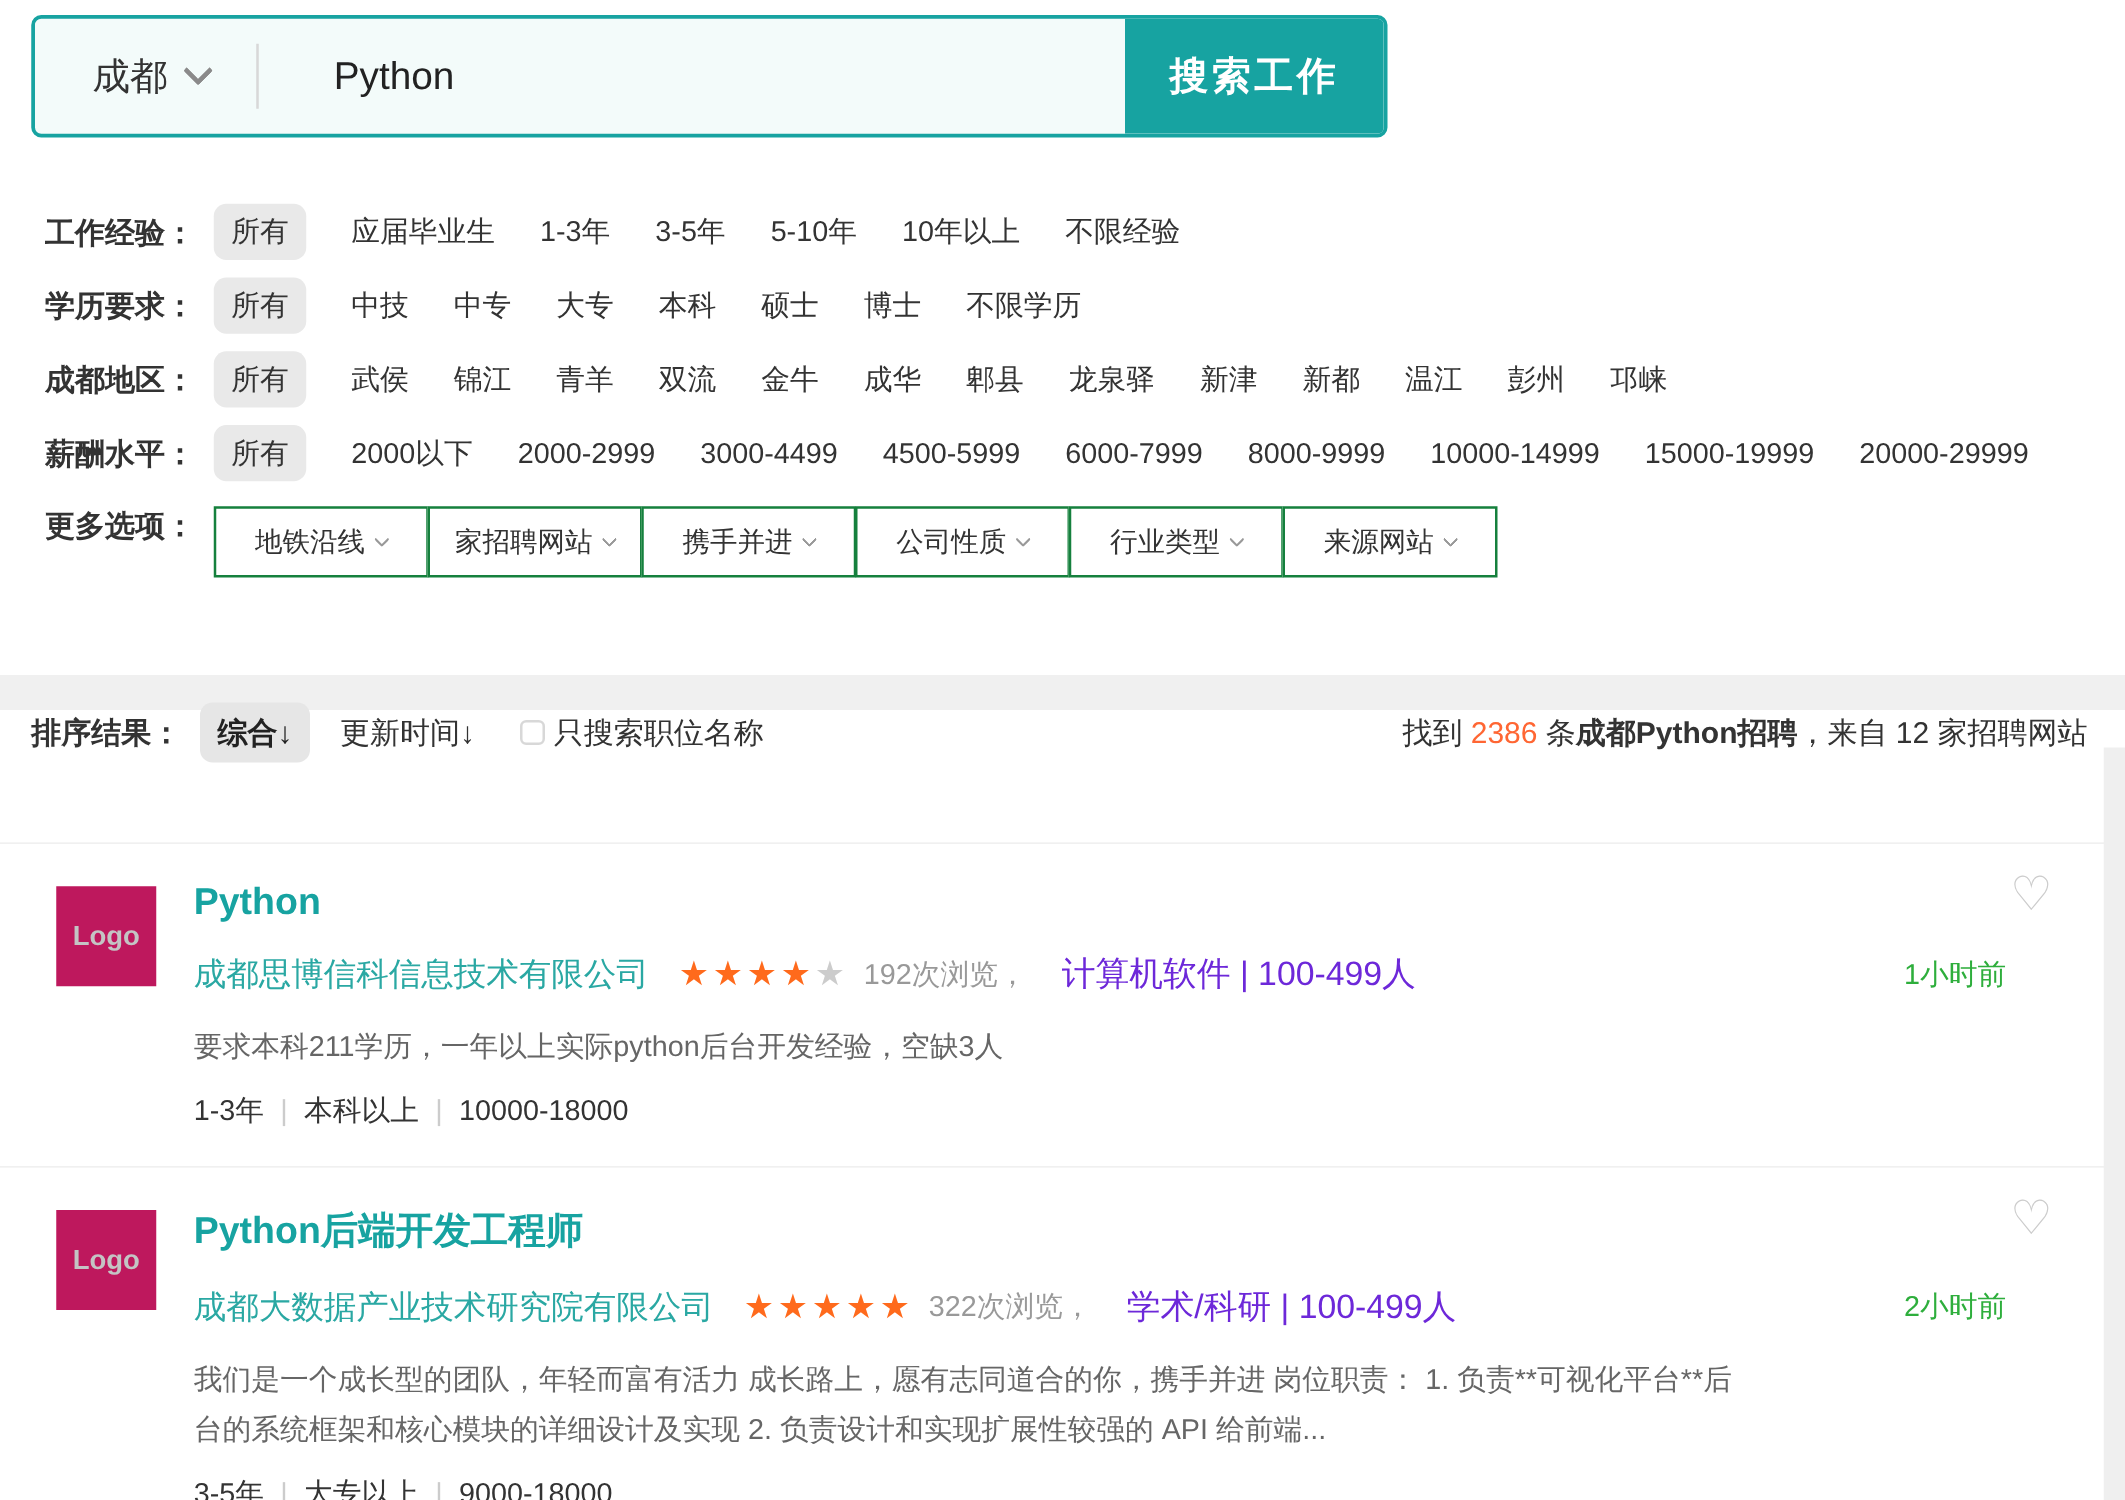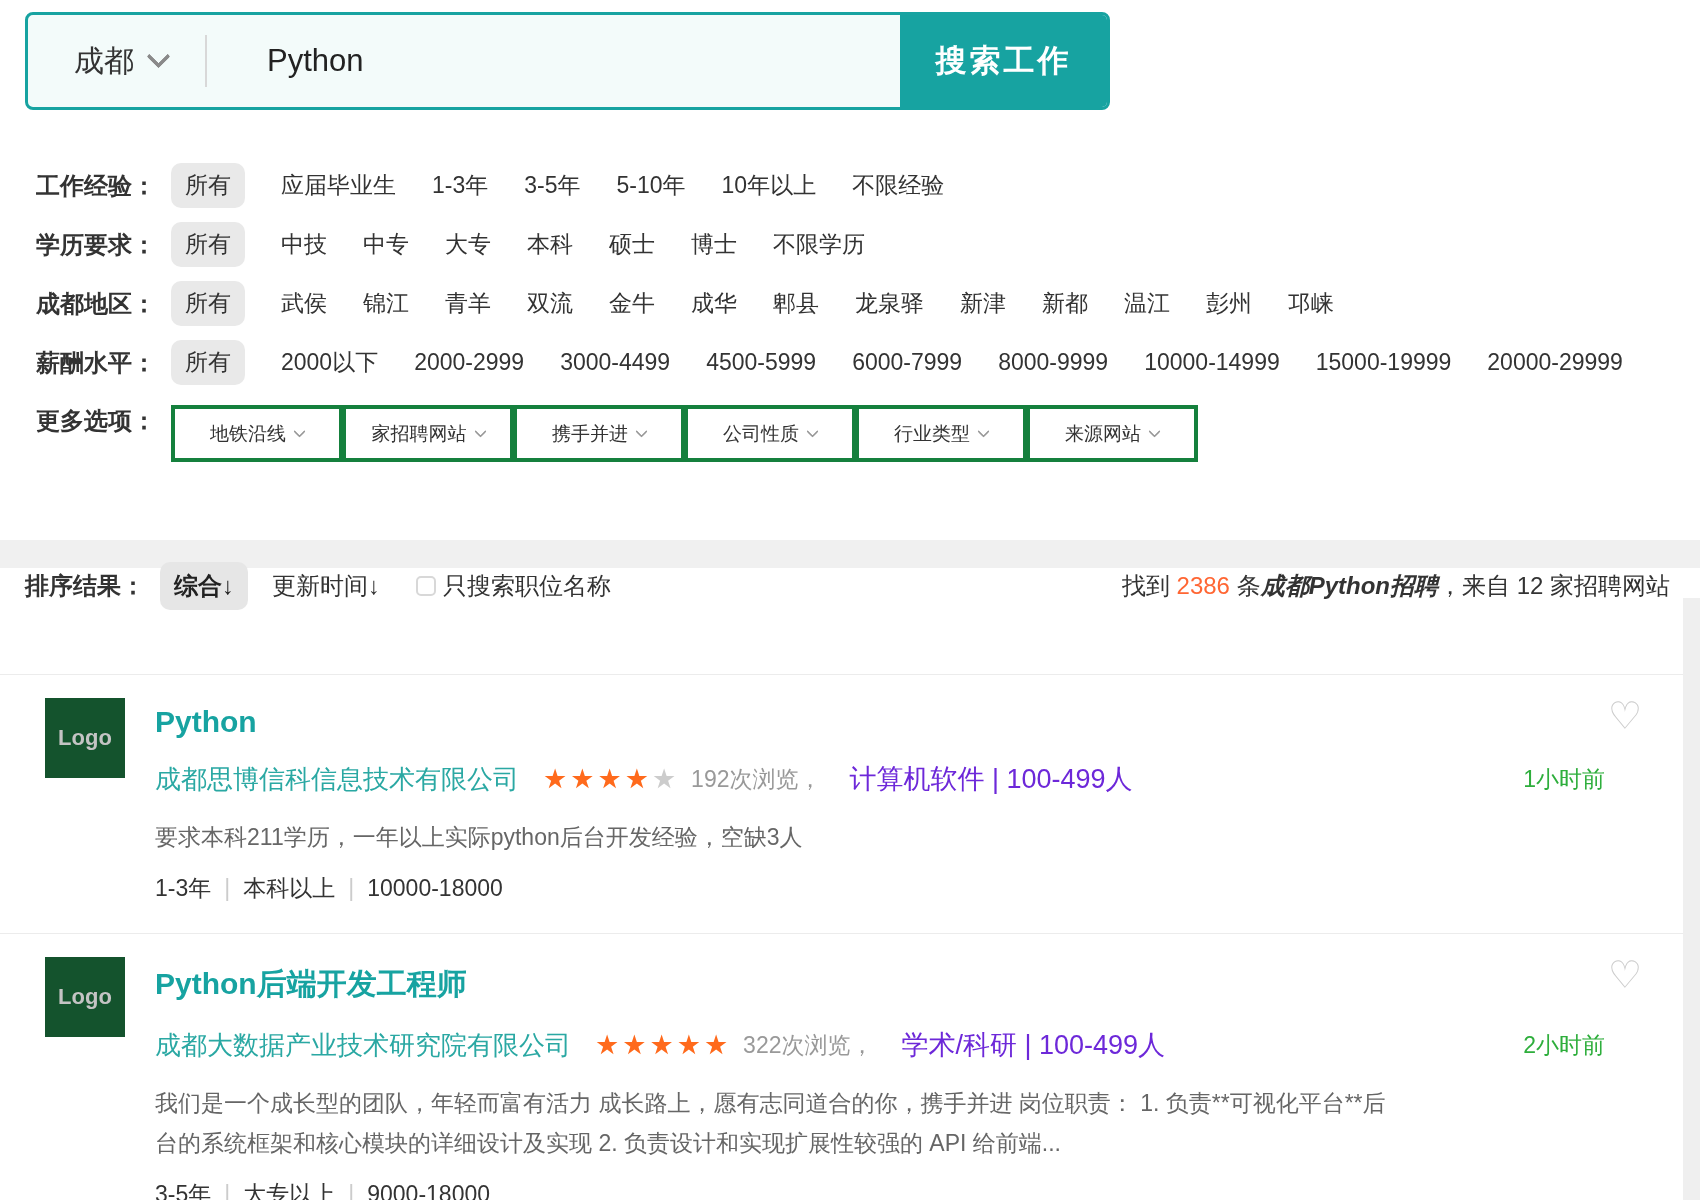--- a/index.html
+++ b/index.html
@@ -33,43 +33,43 @@
 
   
   .filters { position:absolute; left:36px; top:156px; width:1675px; }
   .filter-row { display:flex; align-items:center; height:59px; white-space:nowrap; overflow:hidden; }
   .f-label { font-size:24px; font-weight:bold; color:#333; width:135px; flex:none; }
   .f-opts { display:flex; align-items:center; gap:36px; }
   .f-opt { font-size:23px; color:#333; cursor:pointer; }
   .f-opt.selected { background:#e9e9e9; border-radius:10px; padding:7px 14px; }
   .more-row { display:flex; align-items:flex-start; margin-top:13px; height:58px; }
   .dropdown-group { display:flex; }
-  .dropdown { width:172px; height:57px; border:4px solid #15803d; background:#fff; margin-left:-1px;
-    display:flex; align-items:center; justify-content:center; gap:9px; font-size:19px; color:#333; cursor:pointer; }
+  .dropdown { width:172px; height:57px; border:2px solid #15803d; background:#fff; margin-left:-1px;
+    display:flex; align-items:center; justify-content:center; gap:9px; font-size:22px; color:#333; cursor:pointer; }
   .dropdown:first-child { margin-left:0; }
 
   
   .gray-band { position:absolute; left:0; top:540px; width:1700px; height:28px; background:#f0f0f0; }
 
   
   .sort-row { position:absolute; left:25px; top:560px; width:1645px; height:52px; display:flex; align-items:center; }
   .sort-chip { background:#e6e6e6; border-radius:10px; padding:8px 14px; font-weight:bold;
     font-size:24px; color:#222; cursor:pointer; }
   .sort-link { font-size:24px; color:#333; margin-left:24px; cursor:pointer; }
   .checkbox { width:20px; height:20px; border:2px solid #d8d8d8; border-radius:5px; background:#fff;
     margin-left:36px; flex:none; cursor:pointer; }
   .cb-label { font-size:24px; color:#333; margin-left:7px; }
   .result-summary { margin-left:auto; font-size:24px; color:#333; white-space:nowrap; }
   .result-summary .count { color:var(--count-orange); }
-  .result-summary b { font-weight:bold;font-style:italic; }
+  .result-summary b { font-weight:bold; }
 
   
   .results { position:absolute; left:0; top:674px; width:1700px; }
   .job-card { position:relative; border-top:1px solid #ececec; min-height:259px; padding:20px 45px 24px 45px; }
-  .logo-box { position:absolute; left:45px; top:23px; width:80px; height:80px; background:#14532d;
+  .logo-box { position:absolute; left:45px; top:34px; width:80px; height:80px; background:#be185d;
     display:flex; align-items:center; justify-content:center; font-size:22px; font-weight:bold; color:#c4c4c4; }
   .heart { position:absolute; right:58px; top:22px; font-size:38px; line-height:1; color:#ccc; cursor:pointer; }
   .card-body { margin-left:110px; margin-right:50px; }
   .job-title { display:inline-block; font-size:30px; font-weight:bold; color:var(--accent); margin-top:10px; cursor:pointer; }
   .company-row { display:flex; align-items:center; margin-top:22px; }
   .company { font-size:26px; color:var(--company-teal); cursor:pointer; white-space:nowrap; }
   .stars { margin-left:24px; font-size:27px; letter-spacing:3px; line-height:1; }
   .star { color:#ccc; } .star.filled { color:var(--star-orange); }
   .views { font-size:23px; color:#999; margin-left:12px; }
   .category { font-size:27px; color:#6d28d9; margin-left:28px; }

